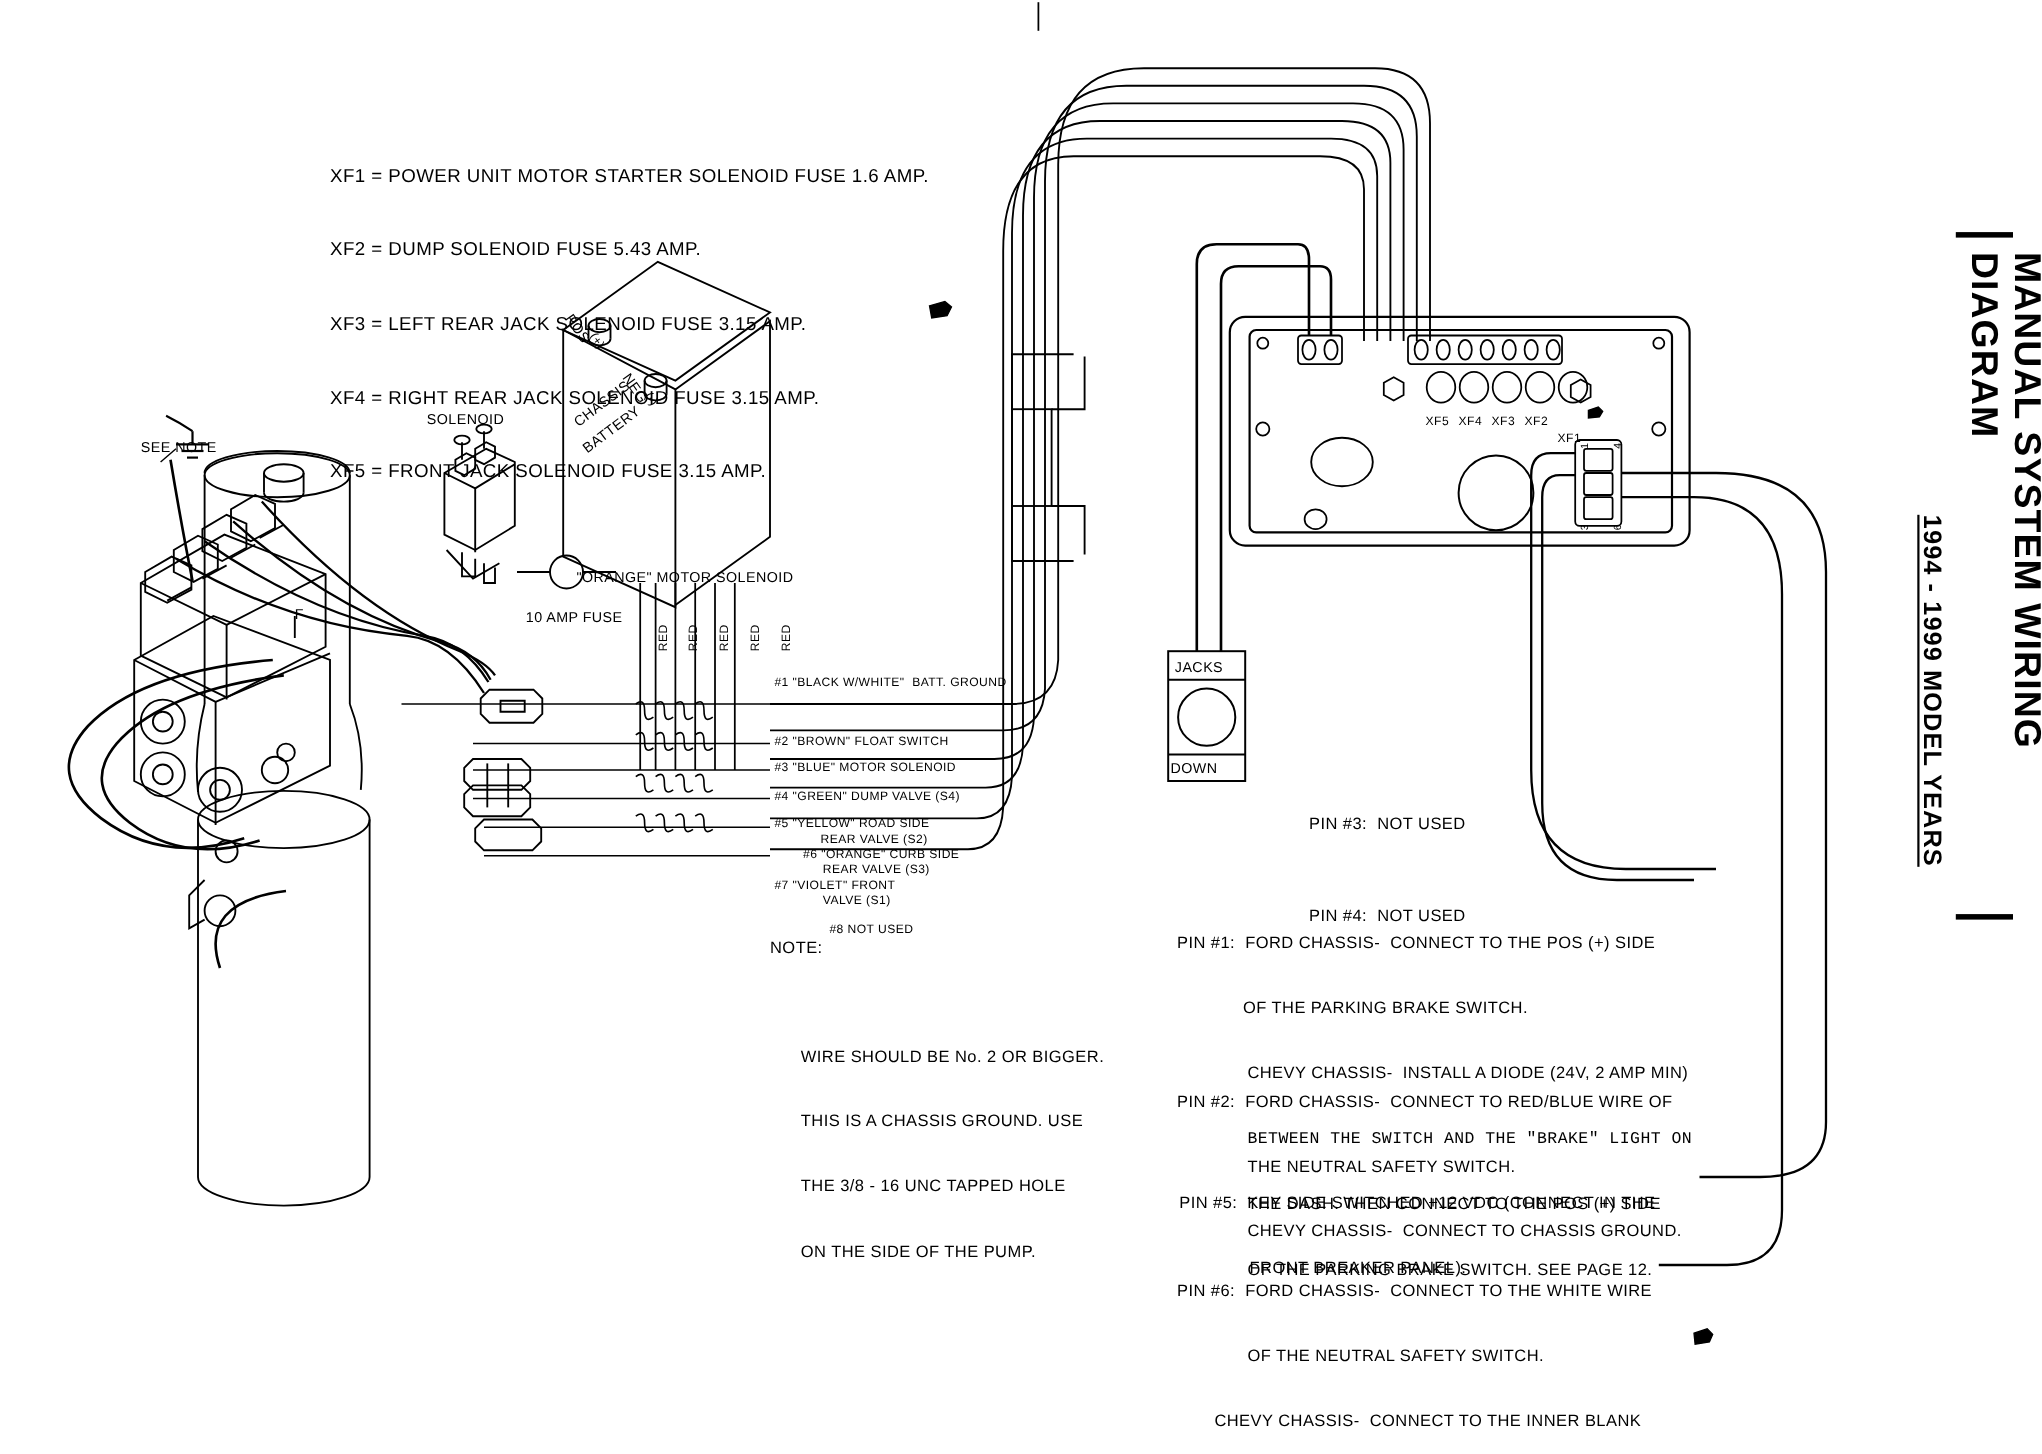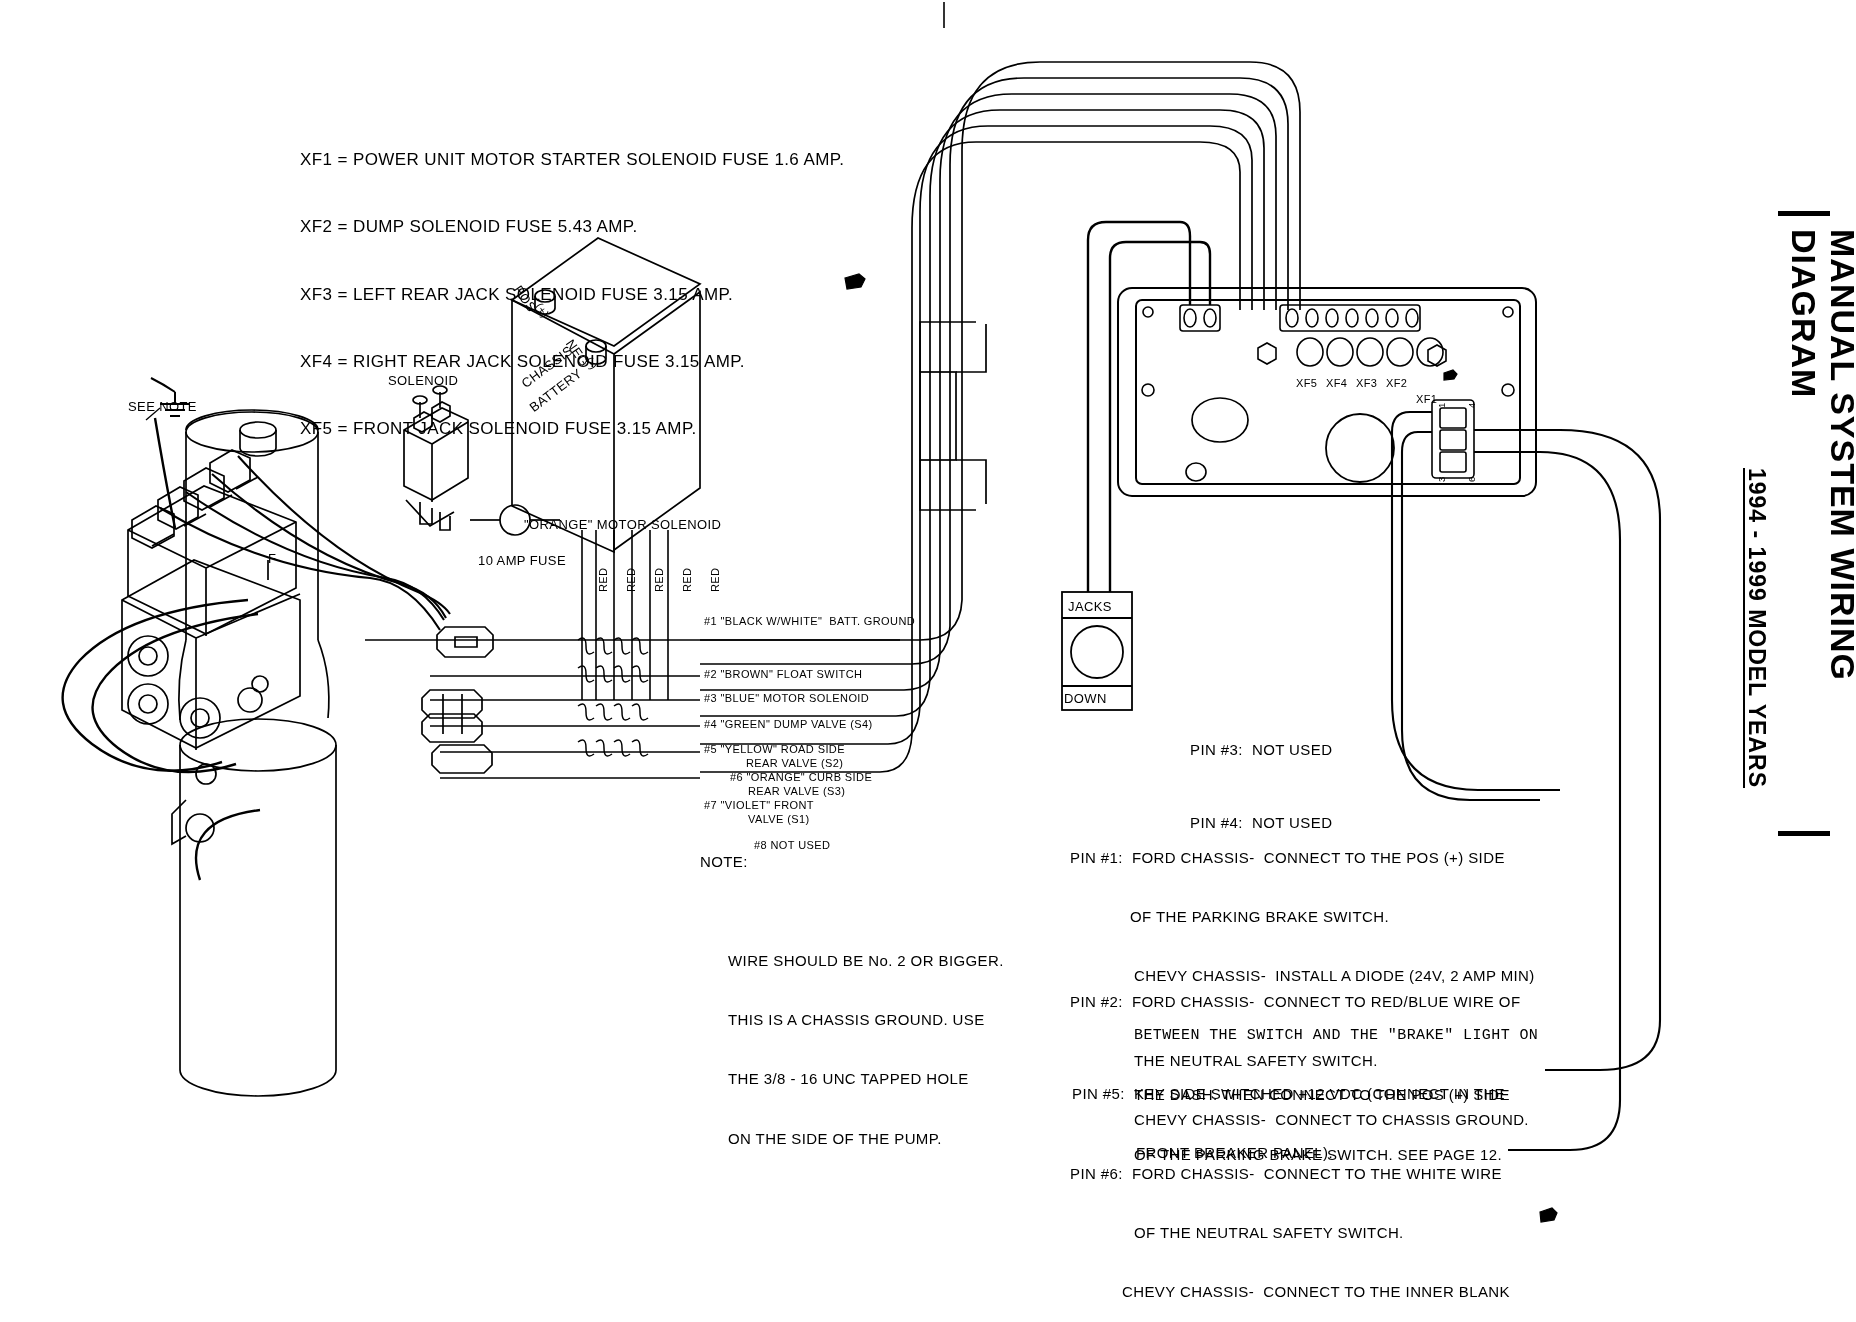--- a/index.html
+++ b/index.html
@@ -355,21 +355,21 @@
 <div class="txt xtiny rot-vert" style="left:1436px;top:408px;">1</div>
 <div class="txt xtiny rot-vert" style="left:1466px;top:408px;">4</div>
 <div class="txt xtiny rot-vert" style="left:1436px;top:482px;">3</div>
 <div class="txt xtiny rot-vert" style="left:1466px;top:482px;">6</div>
 
 <div class="txt small" style="left:1068px;top:598px;">JACKS</div>
 <div class="txt small" style="left:1064px;top:690px;">DOWN</div>
 
 <div class="txt pin" style="left:1190px;top:700px;">
   <div>PIN #3:  NOT USED</div>
-  <div style="margin-top:14px;">PIN #4:  NOT USED</div>
+  <div style="margin-top:24px;">PIN #4:  NOT USED</div>
 </div>
 
 <div class="txt pin" style="left:1070px;top:808px;">
   <div>PIN #1:  FORD CHASSIS-  CONNECT TO THE POS (+) SIDE</div>
   <div style="margin-left:60px;">OF THE PARKING BRAKE SWITCH.</div>
   <div style="margin-left:64px;">CHEVY CHASSIS-  INSTALL A DIODE (24V, 2 AMP MIN)</div>
   <div style="margin-left:64px;font-family:Liberation Mono, monospace;">BETWEEN THE SWITCH AND THE "BRAKE" LIGHT ON</div>
   <div style="margin-left:64px;">THE DASH. THEN CONNECT TO THE POS (+) SIDE</div>
   <div style="margin-left:64px;">OF THE PARKING BRAKE SWITCH. SEE PAGE 12.</div>
 </div>
@@ -381,21 +381,21 @@
 </div>
 
 <div class="txt pin" style="left:1072px;top:1044px;">
   <div>PIN #5:  KEY SIDE SWITCHED +12 VDC (CONNECT IN THE</div>
   <div style="margin-left:64px;">FRONT BREAKER PANEL).</div>
 </div>
 
 <div class="txt pin" style="left:1070px;top:1124px;">
   <div>PIN #6:  FORD CHASSIS-  CONNECT TO THE WHITE WIRE</div>
   <div style="margin-left:64px;">OF THE NEUTRAL SAFETY SWITCH.</div>
-  <div style="margin-left:52px;">CHEVY CHASSIS-  CONNECT TO THE INNER BLANK</div>
+  <div style="margin-left:34px;">CHEVY CHASSIS-  CONNECT TO THE INNER BLANK</div>
   
   
 </div>
 
 <div class="title-block">
   <div class="bar" style="left:0;top:-4px;width:52px;height:5px;"></div>
   <div class="bar" style="left:0;top:616px;width:52px;height:5px;"></div>
   <div class="title-text" style="left:6px;top:14px;">MANUAL SYSTEM WIRING DIAGRAM</div>
 </div>
 <div class="sub-text" style="right:86px;top:468px;">1994 - 1999 MODEL YEARS</div>

